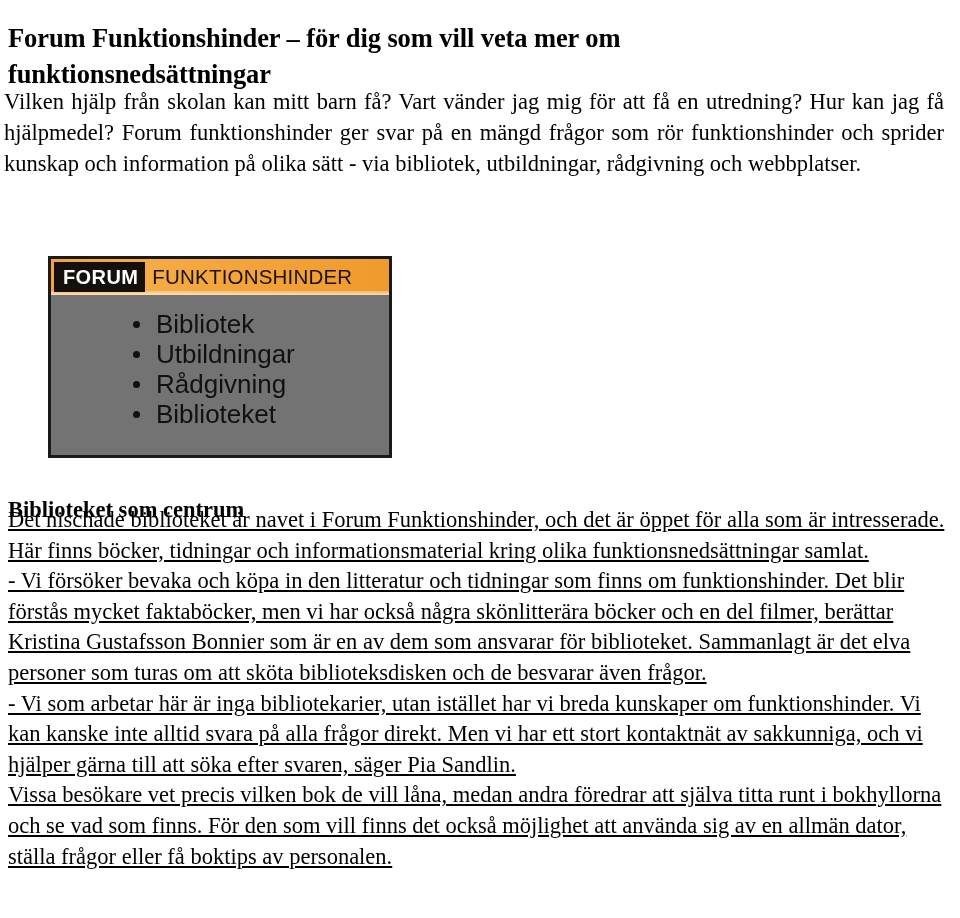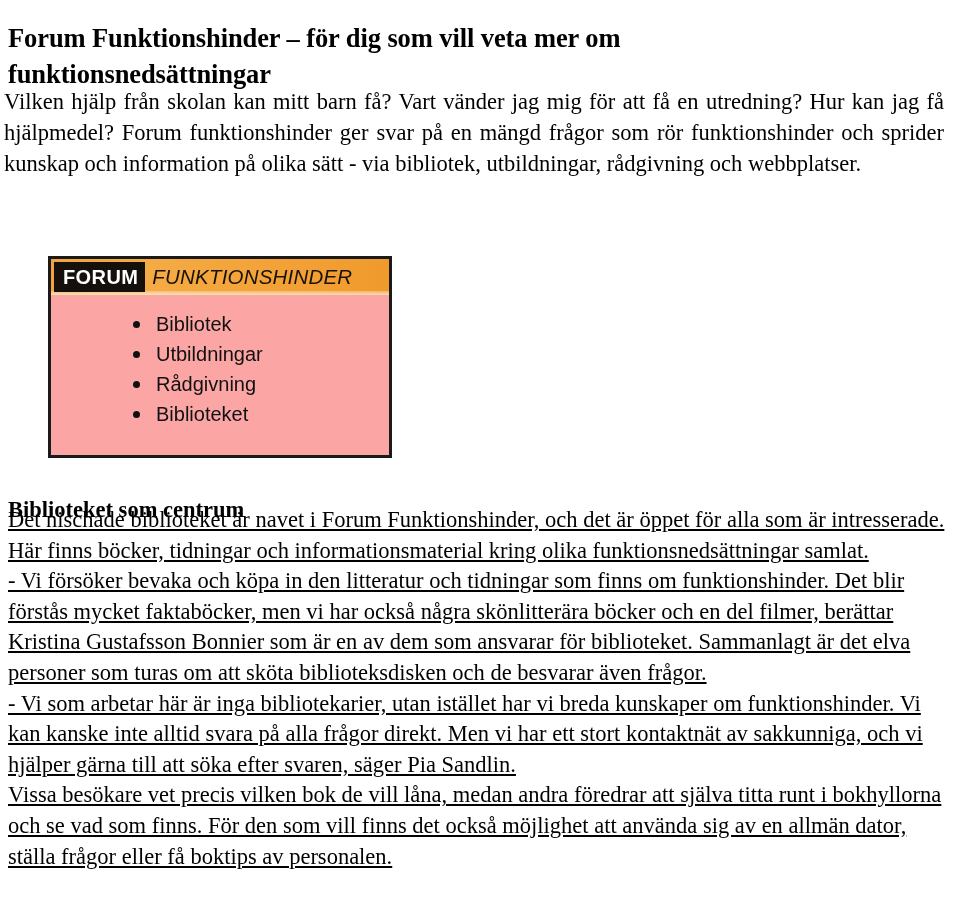--- a/index.html
+++ b/index.html
@@ -51,21 +51,21 @@
 
   
   .logo-figure {
     position: absolute;
     left: 8px;
     top: 240px;
     width: 344px;
     height: 202px;
     box-sizing: border-box;
     border: 3px solid #1a1a1a;
-    background: #fca5a5;
+    background: #737373;
   }
   .logo-banner {
     position: relative;
     height: 36px;
     background: linear-gradient(to right,
         #f2a33d 0%,
         #f5ab45 28%,
         #f3a339 62%,
         #f09a2c 100%);
     display: flex;
@@ -100,28 +100,27 @@
     font-weight: normal;
     font-size: 20.5px;
     letter-spacing: 0.2px;
     color: #1a1209;
     display: flex;
     align-items: center;
     padding-left: 7px;
     line-height: 1;
     position: relative;
     z-index: 2;
-    font-style: italic;
   }
   .logo-list {
     list-style: none;
     margin: 0;
     padding: 14px 0 0 82px;
     font-family: "Liberation Sans", "DejaVu Sans", sans-serif;
-    font-size: 20px;
+    font-size: 26px;
     line-height: 30px;
     color: #111111;
   }
   .logo-list li {
     position: relative;
     padding-left: 23px;
   }
   .logo-list li::before {
     content: "";
     position: absolute;

